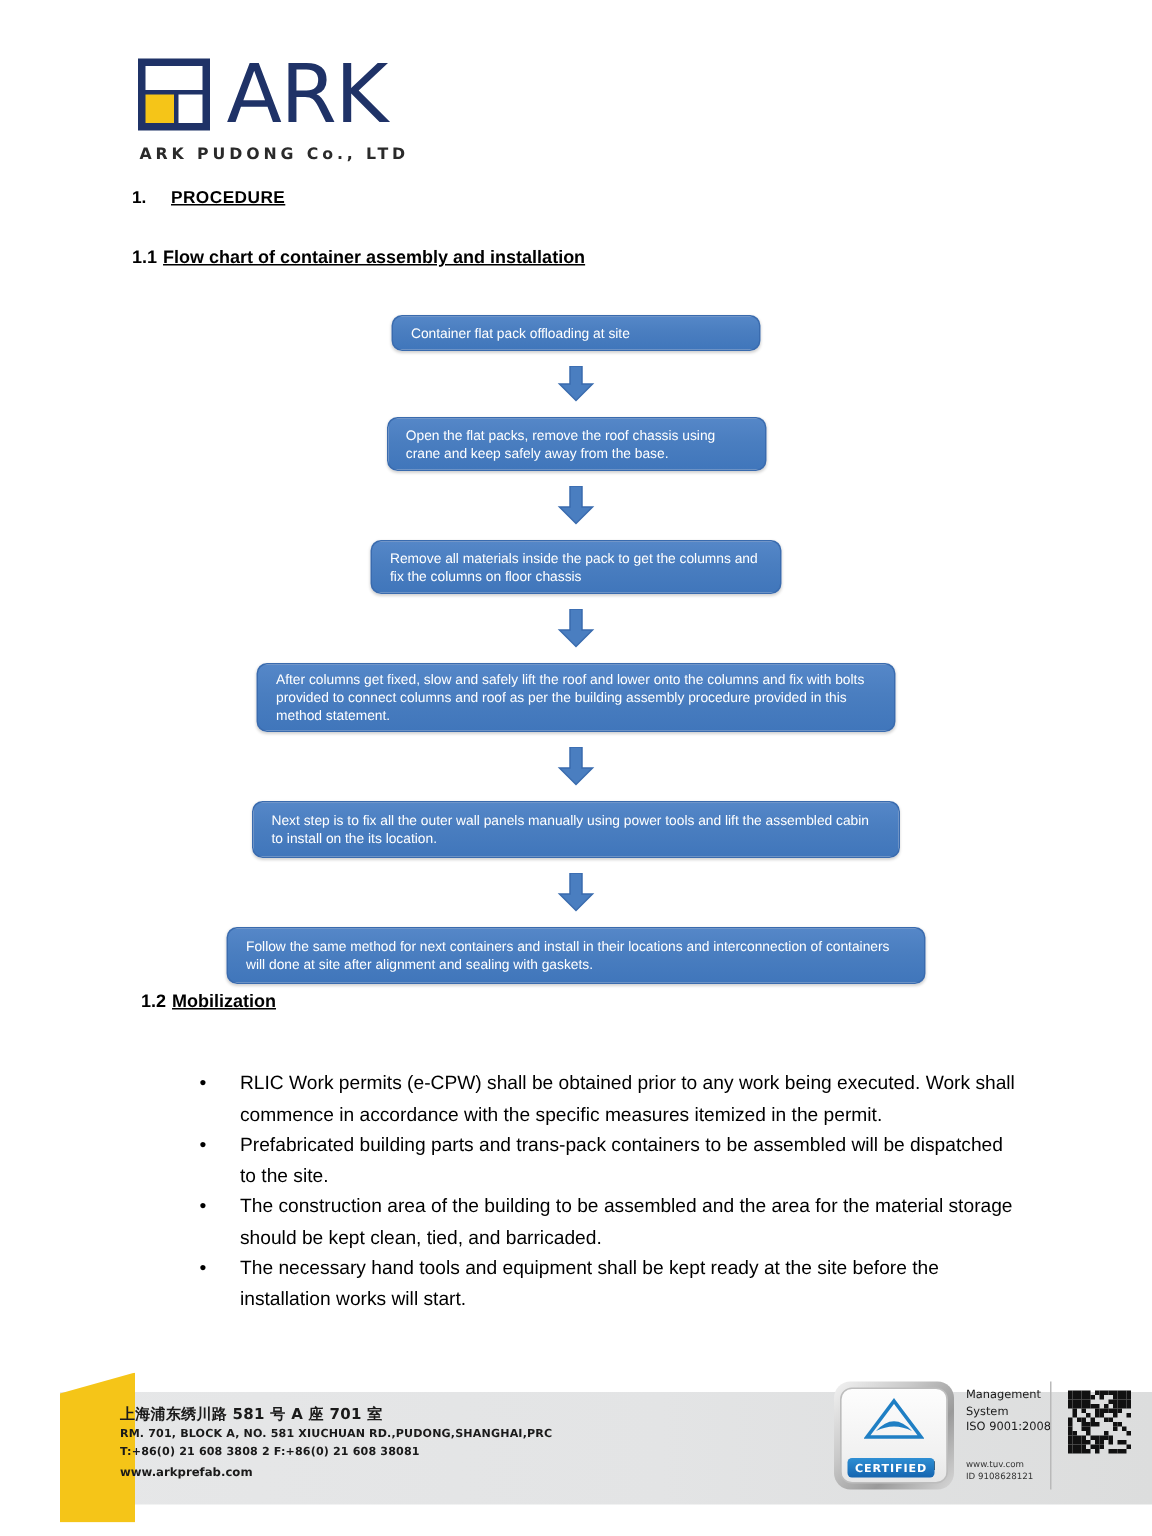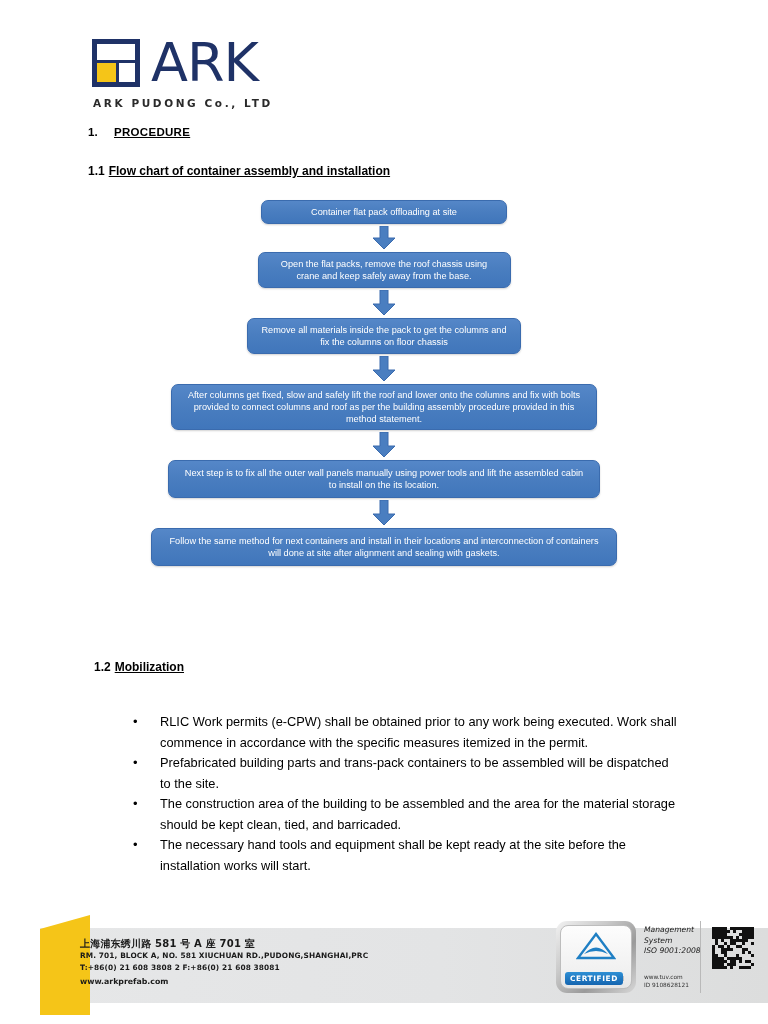--- a/index.html
+++ b/index.html
@@ -44,29 +44,28 @@
   #heading-flowchart .num { margin-right:4px; }
   #heading-flowchart .txt { text-decoration:underline; }
 
   #heading-mobilization { left:94px; top:660px; font-size:12px; }
   #heading-mobilization .num { margin-right:4px; }
   #heading-mobilization .txt { text-decoration:underline; }
 
   
   .flow { position:absolute; left:0; top:200px; width:768px; }
   .flow-box {
-    position:relative; margin:0 auto;
+    position:relative; margin:10px auto;
     background:linear-gradient(180deg,#5587C8 0%,#4A7EC0 45%,#4076BB 100%);
     border:1px solid #3A6BAE;
     border-radius:7px;
     color:#ffffff;
     font-family:"Liberation Sans", sans-serif;
     font-size:9.2px;
     line-height:12px;
-    text-align:center;
     display:flex; align-items:center; justify-content:center;
     padding:4px 12px;
     box-shadow:0 1px 2px rgba(0,0,0,0.18);
   }
   .flow-box span { display:block; width:100%; }
 
   .arrow-wrap { display:flex; justify-content:center; }
   .arrow { display:block; }
 
   
@@ -121,21 +120,21 @@
   .tuv-cert {
     position:absolute; bottom:3px; left:4px; right:8px; height:13px;
     background:linear-gradient(180deg,#2e8fd4 0%,#1565b0 100%);
     border-radius:3px; color:#fff;
     font-family:"DejaVu Sans", sans-serif;
     font-size:7.4px; font-weight:bold; letter-spacing:.6px;
     display:flex; align-items:center; justify-content:center;text-align:right;
   }
 
   .tuv-meta { position:absolute; left:644px; top:925px; width:60px; font-family:"DejaVu Sans", sans-serif; color:#1a1a1a; }
-  .tuv-meta .m1 { font-size:7.6px; line-height:10.5px;font-style:italic; }
+  .tuv-meta .m1 { font-size:7.6px; line-height:10.5px; }
   .tuv-meta .m2 { margin-top:16px; font-size:5.8px; line-height:8px; color:#333; }
 
   .qr { position:absolute; left:712px; top:927px; width:42px; height:42px; }
   .qr-grid { width:42px; height:42px; display:grid; grid-template-columns:repeat(14,3px); grid-template-rows:repeat(14,3px); }
   .qr-grid i { display:block; }
   .qr-grid i.on { background:#111; }
   .footer-sep { position:absolute; left:700px; top:921px; width:1px; height:72px; background:#b9b9b9; }
 </style>
 </head>
 <body>

